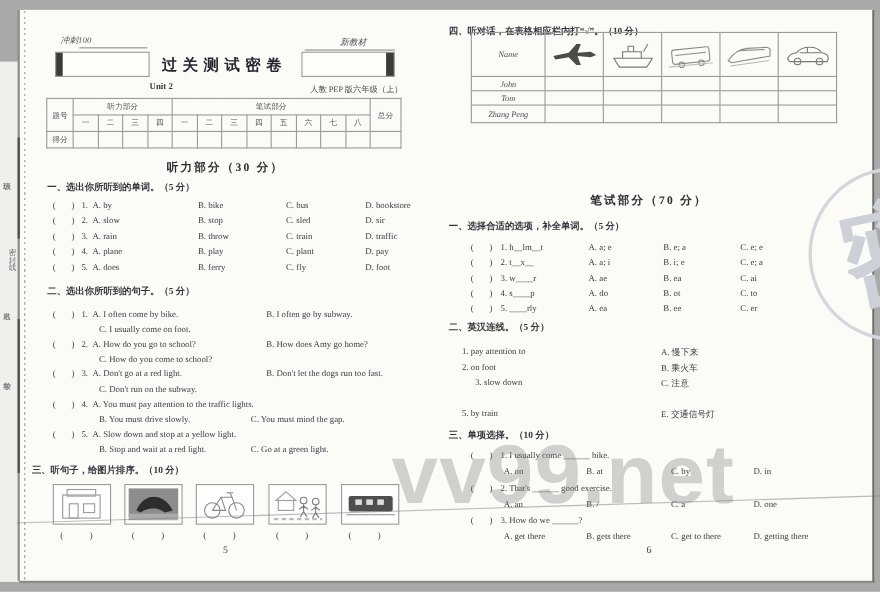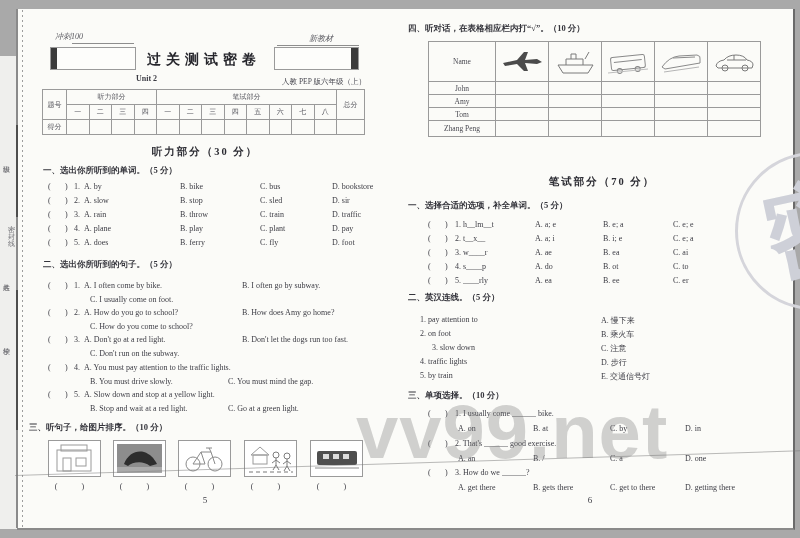--- a/index.html
+++ b/index.html
@@ -279,21 +279,21 @@
     <span class="imgparen" style="left:48px;top:481px;">(　)</span>
     <span class="imgparen" style="left:113px;top:481px;">(　)</span>
     <span class="imgparen" style="left:178px;top:481px;">(　)</span>
     <span class="imgparen" style="left:244px;top:481px;">(　)</span>
     <span class="imgparen" style="left:310px;top:481px;">(　)</span>
 
     <div class="abs pnum" style="left:30px;top:495px;width:350px;">5</div>
 
     <div class="abs sec-title" style="left:408px;top:23px;">四、听对话，在表格相应栏内打“√”。（10 分）</div>
 
-    <table class="veh-tbl abs" style="left:428px;top:41px;width:332px;">
+    <table class="veh-tbl abs" style="left:428px;top:29px;width:332px;font-style:italic;">
       <colgroup>
           <col style="width:67px">
           <col span="5" style="width:53px">
         </colgroup>
       <tbody>
           <tr style="height:40px;">
         <td>Name</td>
         <td>
           <svg width="44" height="26" viewBox="0 0 44 26" style="margin:0 auto;">
             <path d="M3 14 L17 11 L24 3 L28 3 L25 11 L37 10 L42 13 L37 15 L25 14 L28 22 L24 22 L17 15 L5 17 Z" fill="#4b4b4b"></path>
@@ -335,47 +335,39 @@
       </tr>
       <tr style="height:13px;">
             <td>John</td>
             <td></td>
             <td></td>
             <td></td>
             <td></td>
             <td></td>
           </tr>
       <tr style="height:13px;">
-            <td>Amy</td>
-            <td></td>
-            <td></td>
-            <td></td>
-            <td></td>
-            <td></td>
-          </tr>
-      <tr style="height:13px;">
             <td>Tom</td>
             <td></td>
             <td></td>
             <td></td>
             <td></td>
             <td></td>
           </tr>
       <tr style="height:16px;">
             <td>Zhang Peng</td>
             <td></td>
             <td></td>
             <td></td>
             <td></td>
             <td></td>
           </tr>
     </tbody>
       </table>
 
-    <div class="abs sec-heading" style="left:427px;top:175px;width:350px;">笔试部分（70 分）</div>
+    <div class="abs sec-heading" style="left:415px;top:175px;width:350px;">笔试部分（70 分）</div>
 
     <div class="abs sec-title" style="left:408px;top:200px;">一、选择合适的选项，补全单词。（5 分）</div>
 
     <div class="qrow" style="left:405px;top:220px;width:370px;">
       <span style="left:23px">(</span>
         <span style="left:40px">)</span>
       <span style="left:50px">1. h__lm__t</span>
       <span style="left:130px">A. a; e</span>
       <span style="left:198px">B. e; a</span>
       <span style="left:268px">C. e; e</span>
@@ -419,24 +411,20 @@
       <span style="left:15px">1. pay attention to</span>
       <span style="left:196px">A. 慢下来</span>
     </div>
     <div class="qrow" style="left:405px;top:329px;width:370px;">
       <span style="left:15px">2. on foot</span>
       <span style="left:196px">B. 乘火车</span>
     </div>
     <div class="qrow" style="left:405px;top:343px;width:370px;">
       <span style="left:27px">3. slow down</span>
       <span style="left:196px">C. 注意</span>
-    </div>
-    <div class="qrow" style="left:405px;top:357px;width:370px;">
-      <span style="left:15px">4. traffic lights</span>
-      <span style="left:196px">D. 步行</span>
     </div>
     <div class="qrow" style="left:405px;top:371px;width:370px;">
       <span style="left:15px">5. by train</span>
       <span style="left:196px">E. 交通信号灯</span>
     </div>
 
     <div class="abs sec-title" style="left:408px;top:390px;">三、单项选择。（10 分）</div>
 
     <div class="qrow" style="left:405px;top:409px;width:380px;">
       <span style="left:23px">(</span>

